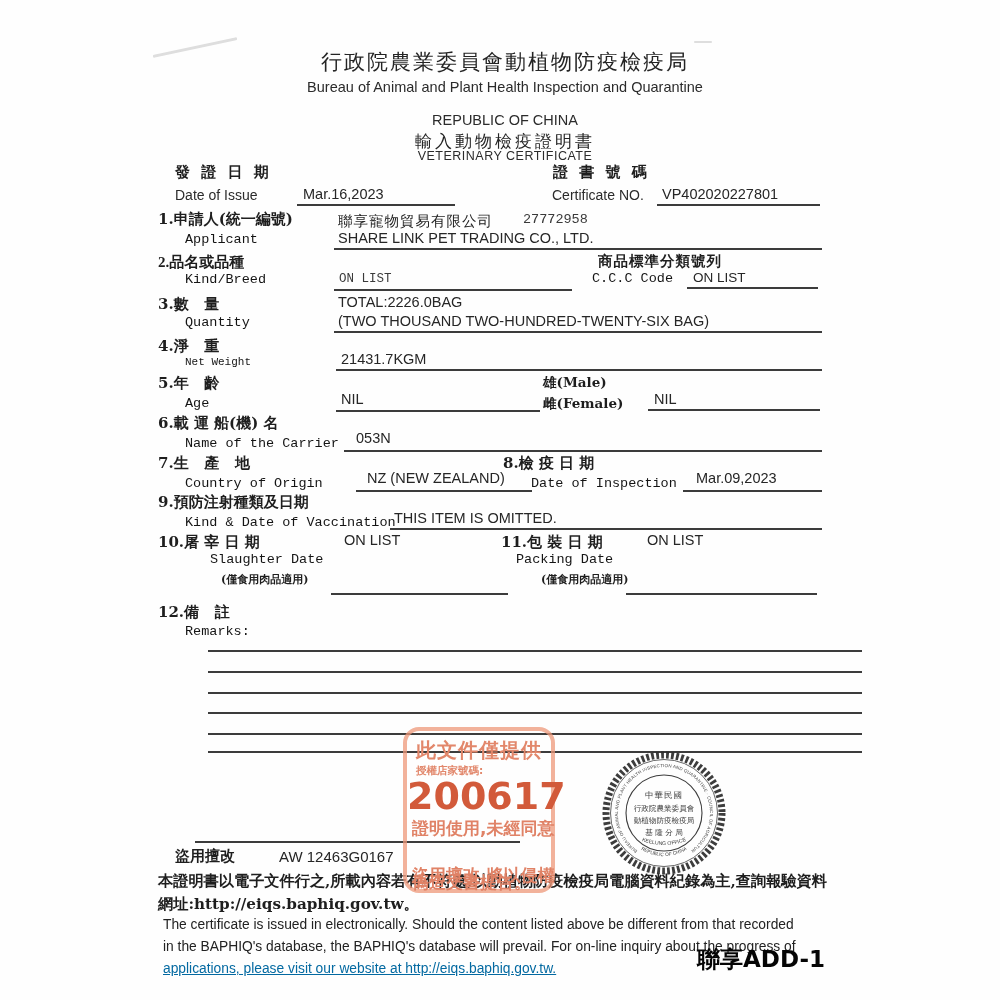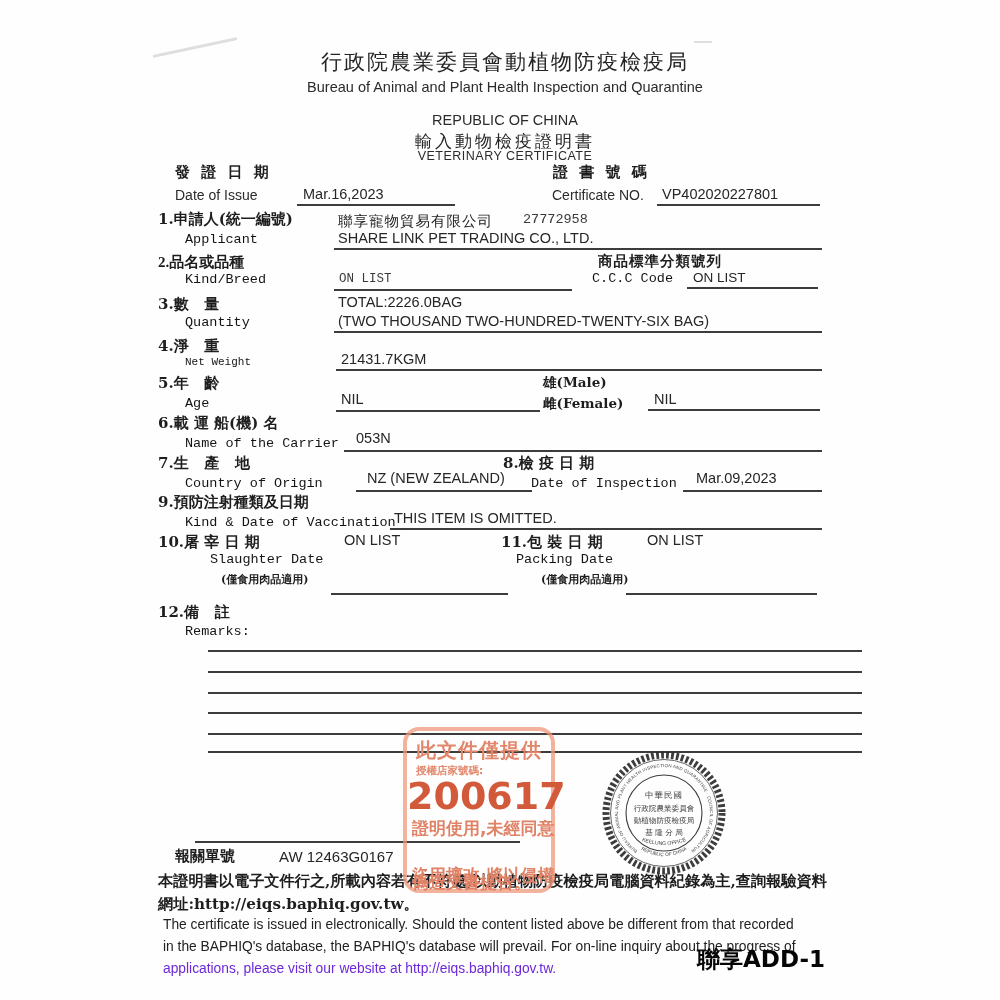--- a/index.html
+++ b/index.html
@@ -115,21 +115,21 @@
   <div class="abs en" style="left:185px;top:624px;font-size:13.5px;">Remarks:</div>
   <div class="ln" style="left:208px;top:650px;width:654px;"></div>
   <div class="ln" style="left:208px;top:671px;width:654px;"></div>
   <div class="ln" style="left:208px;top:692px;width:654px;"></div>
   <div class="ln" style="left:208px;top:712px;width:654px;"></div>
   <div class="ln" style="left:208px;top:733px;width:654px;"></div>
   <div class="ln" style="left:208px;top:751px;width:654px;"></div>
 
   <div class="ln" style="left:195px;top:841px;width:325px;"></div>
 
-  <div class="abs zh" style="left:175px;top:847px;font-size:15px;">報關單號</div>
+  <div class="abs zh" style="left:175px;top:847px;font-size:15px;">盜用擅改</div>
   <div class="abs val" style="left:279px;top:848px;font-size:15px;">AW 12463G0167</div>
 
   <div class="wm">
     <div style="left:0;top:6px;width:100%;text-align:center;font-size:20px;font-weight:bold;color:#e2876b;letter-spacing:1px;">此文件僅提供</div>
     <div style="left:9px;top:33px;font-size:10.5px;font-weight:bold;color:#e2876b;">授權店家號碼:</div>
     <div style="left:0;top:43px;width:100%;text-align:center;font-size:38px;font-weight:bold;color:#d25a3a;">200617</div>
     <div style="left:5px;top:86px;font-size:17px;font-weight:bold;color:#e08266;">證明使用,未經同意</div>
     <div style="left:5px;top:113px;font-size:17px;font-weight:bold;color:#e08266;margin-top:20px;">盜用擅改,將以侵權</div>
     <div style="left:5px;top:140px;font-size:17px;font-weight:bold;color:#e08266;">偽造文書提告。</div>
   </div>
@@ -159,16 +159,16 @@
     </g>
     <text font-family="Liberation Sans, sans-serif" font-size="5.2" fill="#2d2d2d" opacity="0.92" text-anchor="middle">
       <textPath href="#sealOffice" startOffset="50%">KEELUNG OFFICE</textPath>
     </text>
   </svg>
 
   <div class="abs zh" style="left:158px;top:871px;font-size:15.2px;">本證明書以電子文件行之,所載內容若有不符處,以動植物防疫檢疫局電腦資料紀錄為主,查詢報驗資料</div>
   <div class="abs zh" style="left:158px;top:894px;font-size:15.2px;">網址:http://eiqs.baphiq.gov.tw。</div>
   <div class="abs sans" style="left:163px;top:917px;font-size:13.8px;color:#222;">The certificate is issued in electronically. Should the content listed above be different from that recorded</div>
   <div class="abs sans" style="left:163px;top:939px;font-size:13.8px;color:#222;">in the BAPHIQ's database, the BAPHIQ's database will prevail. For on-line inquiry about the progress of</div>
-  <div class="abs sans" style="left:163px;top:961px;font-size:13.8px;color:#6d28d9;">applications, please visit our website at http://eiqs.baphiq.gov.tw.</div>
+  <div class="abs sans" style="left:163px;top:961px;font-size:13.8px;color:#0369a1;text-decoration:underline;">applications, please visit our website at http://eiqs.baphiq.gov.tw.</div>
   <div class="abs" style="left:640px;top:944px;width:185px;text-align:right;font-size:23px;font-weight:bold;color:#050505;font-family:'DejaVu Sans','Liberation Sans',sans-serif;">聯享ADD-1</div>
 
 </div>
 
 </body></html>

